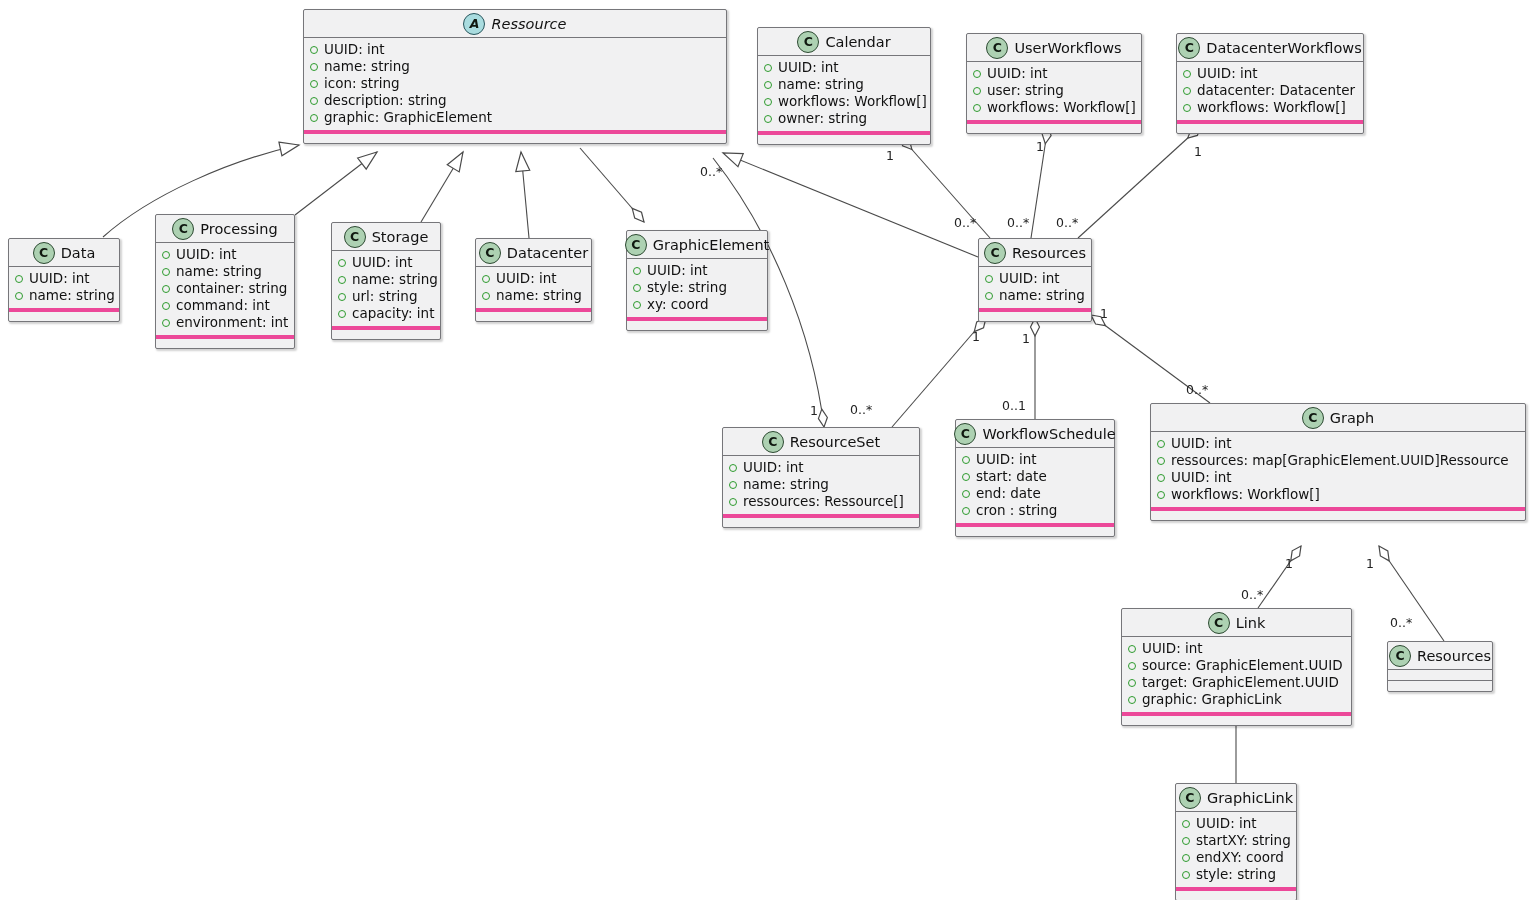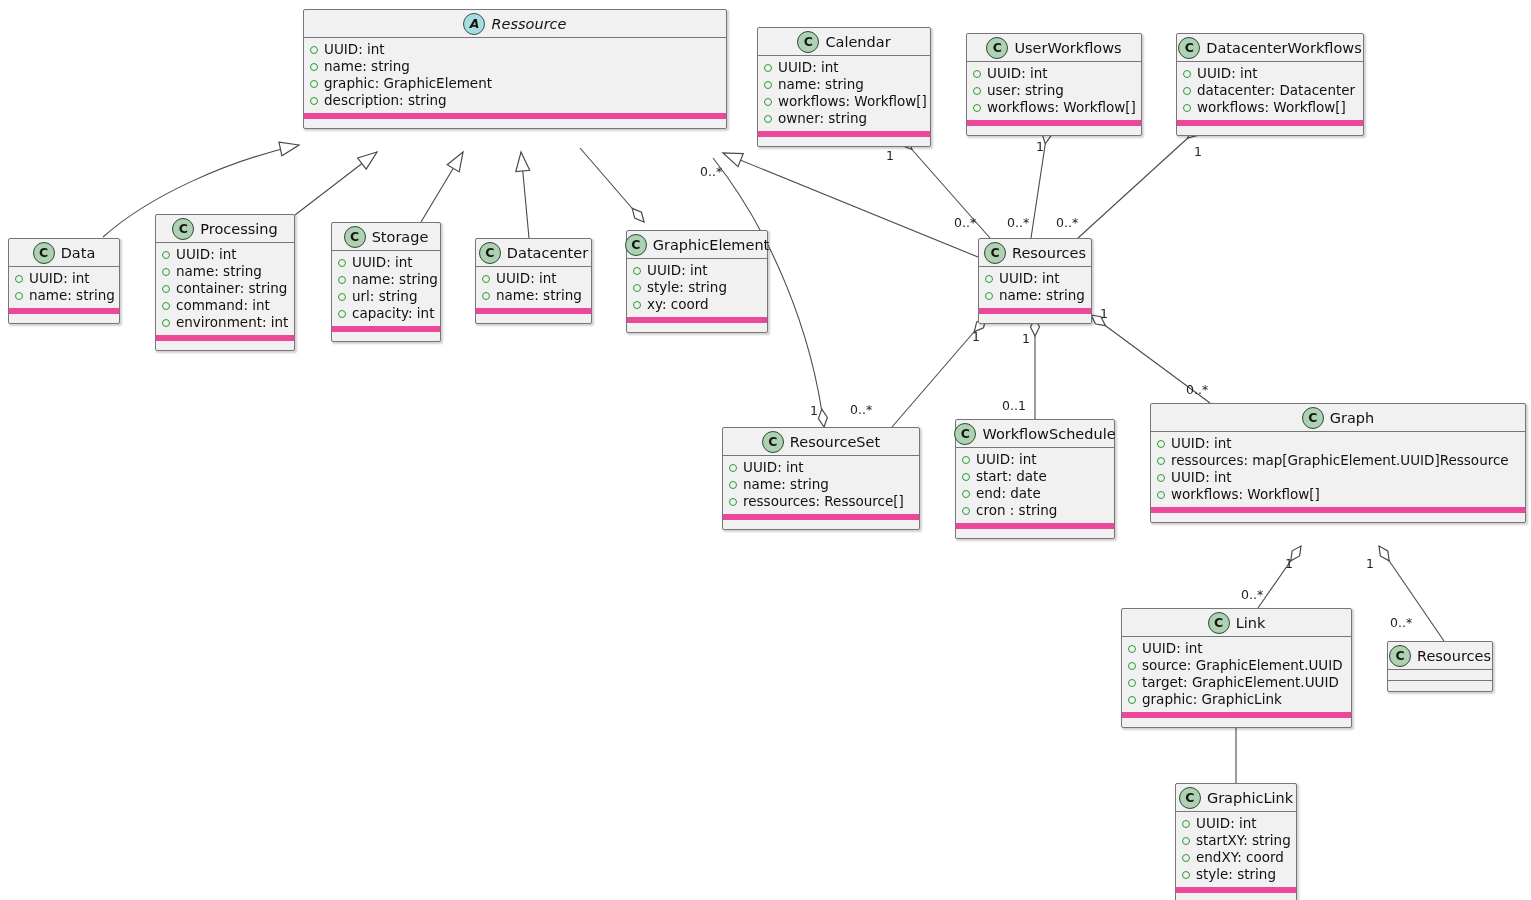--- a/index.html
+++ b/index.html
@@ -10,21 +10,21 @@
              border:1px solid #76767a;border-radius:2px;
              box-shadow:1.5px 1.5px 2px rgba(0,0,0,.18);}
   .title{display:flex;align-items:center;justify-content:center;gap:6px;
          height:27px;border-bottom:1px solid #76767a;padding:0 8px;white-space:nowrap;}
   .cname{font-size:14.5px;}
   .abstract .cname{font-style:italic;}
   .circ{flex:0 0 auto;width:20px;height:20px;border-radius:50%;background:#add1b2;
         border:1px solid #2d4a32;display:flex;align-items:center;justify-content:center;
         font-size:12.5px;font-weight:bold;color:#101810;}
   .abstract .circ{background:#a9dcdf;font-style:italic;border-color:#28555c;}
-  .attrs{padding:3px 8px 4px 6px;border-bottom:6px solid #ec4899;}
+  .attrs{padding:3px 8px 4px 6px;border-bottom:4px solid #ec4899;}
   .attr{display:flex;align-items:center;gap:6px;font-size:13.5px;line-height:17px;white-space:nowrap;}
   .dot{flex:0 0 auto;width:6px;height:6px;border-radius:50%;border:1.5px solid #2e9b2e;background:transparent;}
   .methods{height:9px;}
   .sec{height:10px;border-bottom:1px solid #76767a;}
   .sec.last{border-bottom:none;}
   text.mult{font-size:12.5px;fill:#222;font-family:"DejaVu Sans","Liberation Sans",sans-serif;}
 </style>
 </head>
 <body>
 
@@ -92,25 +92,29 @@
       <div class="attr">
           <span class="dot"></span>
           <span>UUID: int</span>
         </div>
       <div class="attr">
           <span class="dot"></span>
           <span>name: string</span>
         </div>
       <div class="attr">
           <span class="dot"></span>
+          <span>icon: string</span>
+        </div>
+      <div class="attr">
+          <span class="dot"></span>
+          <span>description: string</span>
+        </div>
+      <div class="attr">
+          <span class="dot"></span>
           <span>graphic: GraphicElement</span>
-        </div>
-      <div class="attr">
-          <span class="dot"></span>
-          <span>description: string</span>
         </div>
     </div>
     <div class="methods"></div>
   </div>
 
   <div class="uml-class" style="left:757px;top:27px;width:174px">
     <div class="title">
       <span class="circ">C</span>
       <span class="cname">Calendar</span>
     </div>

